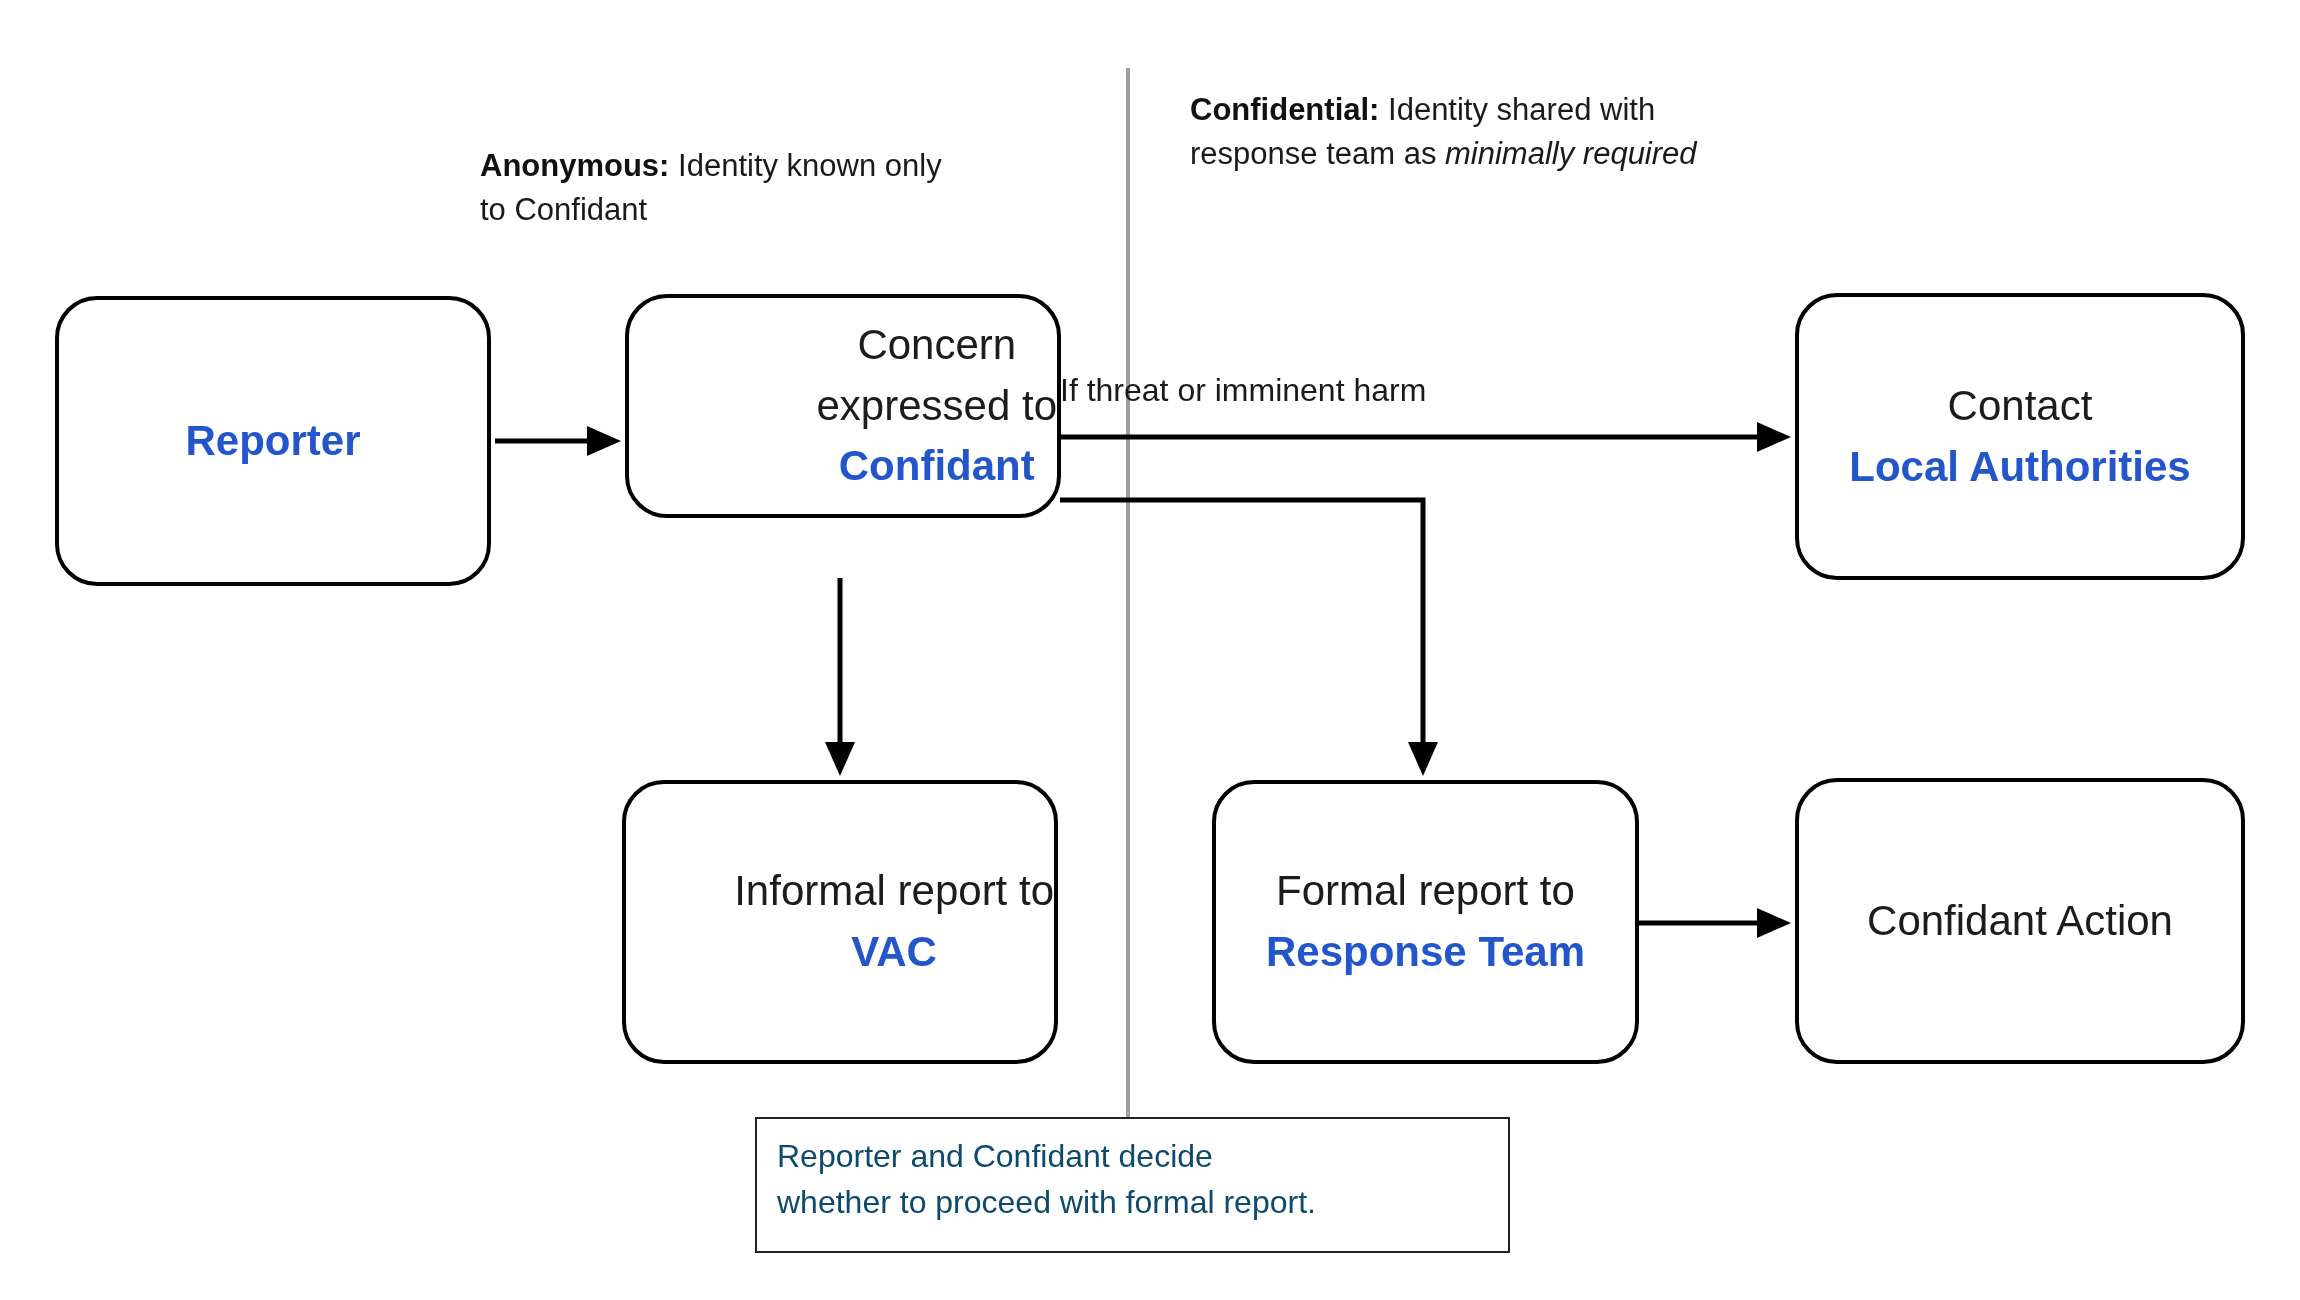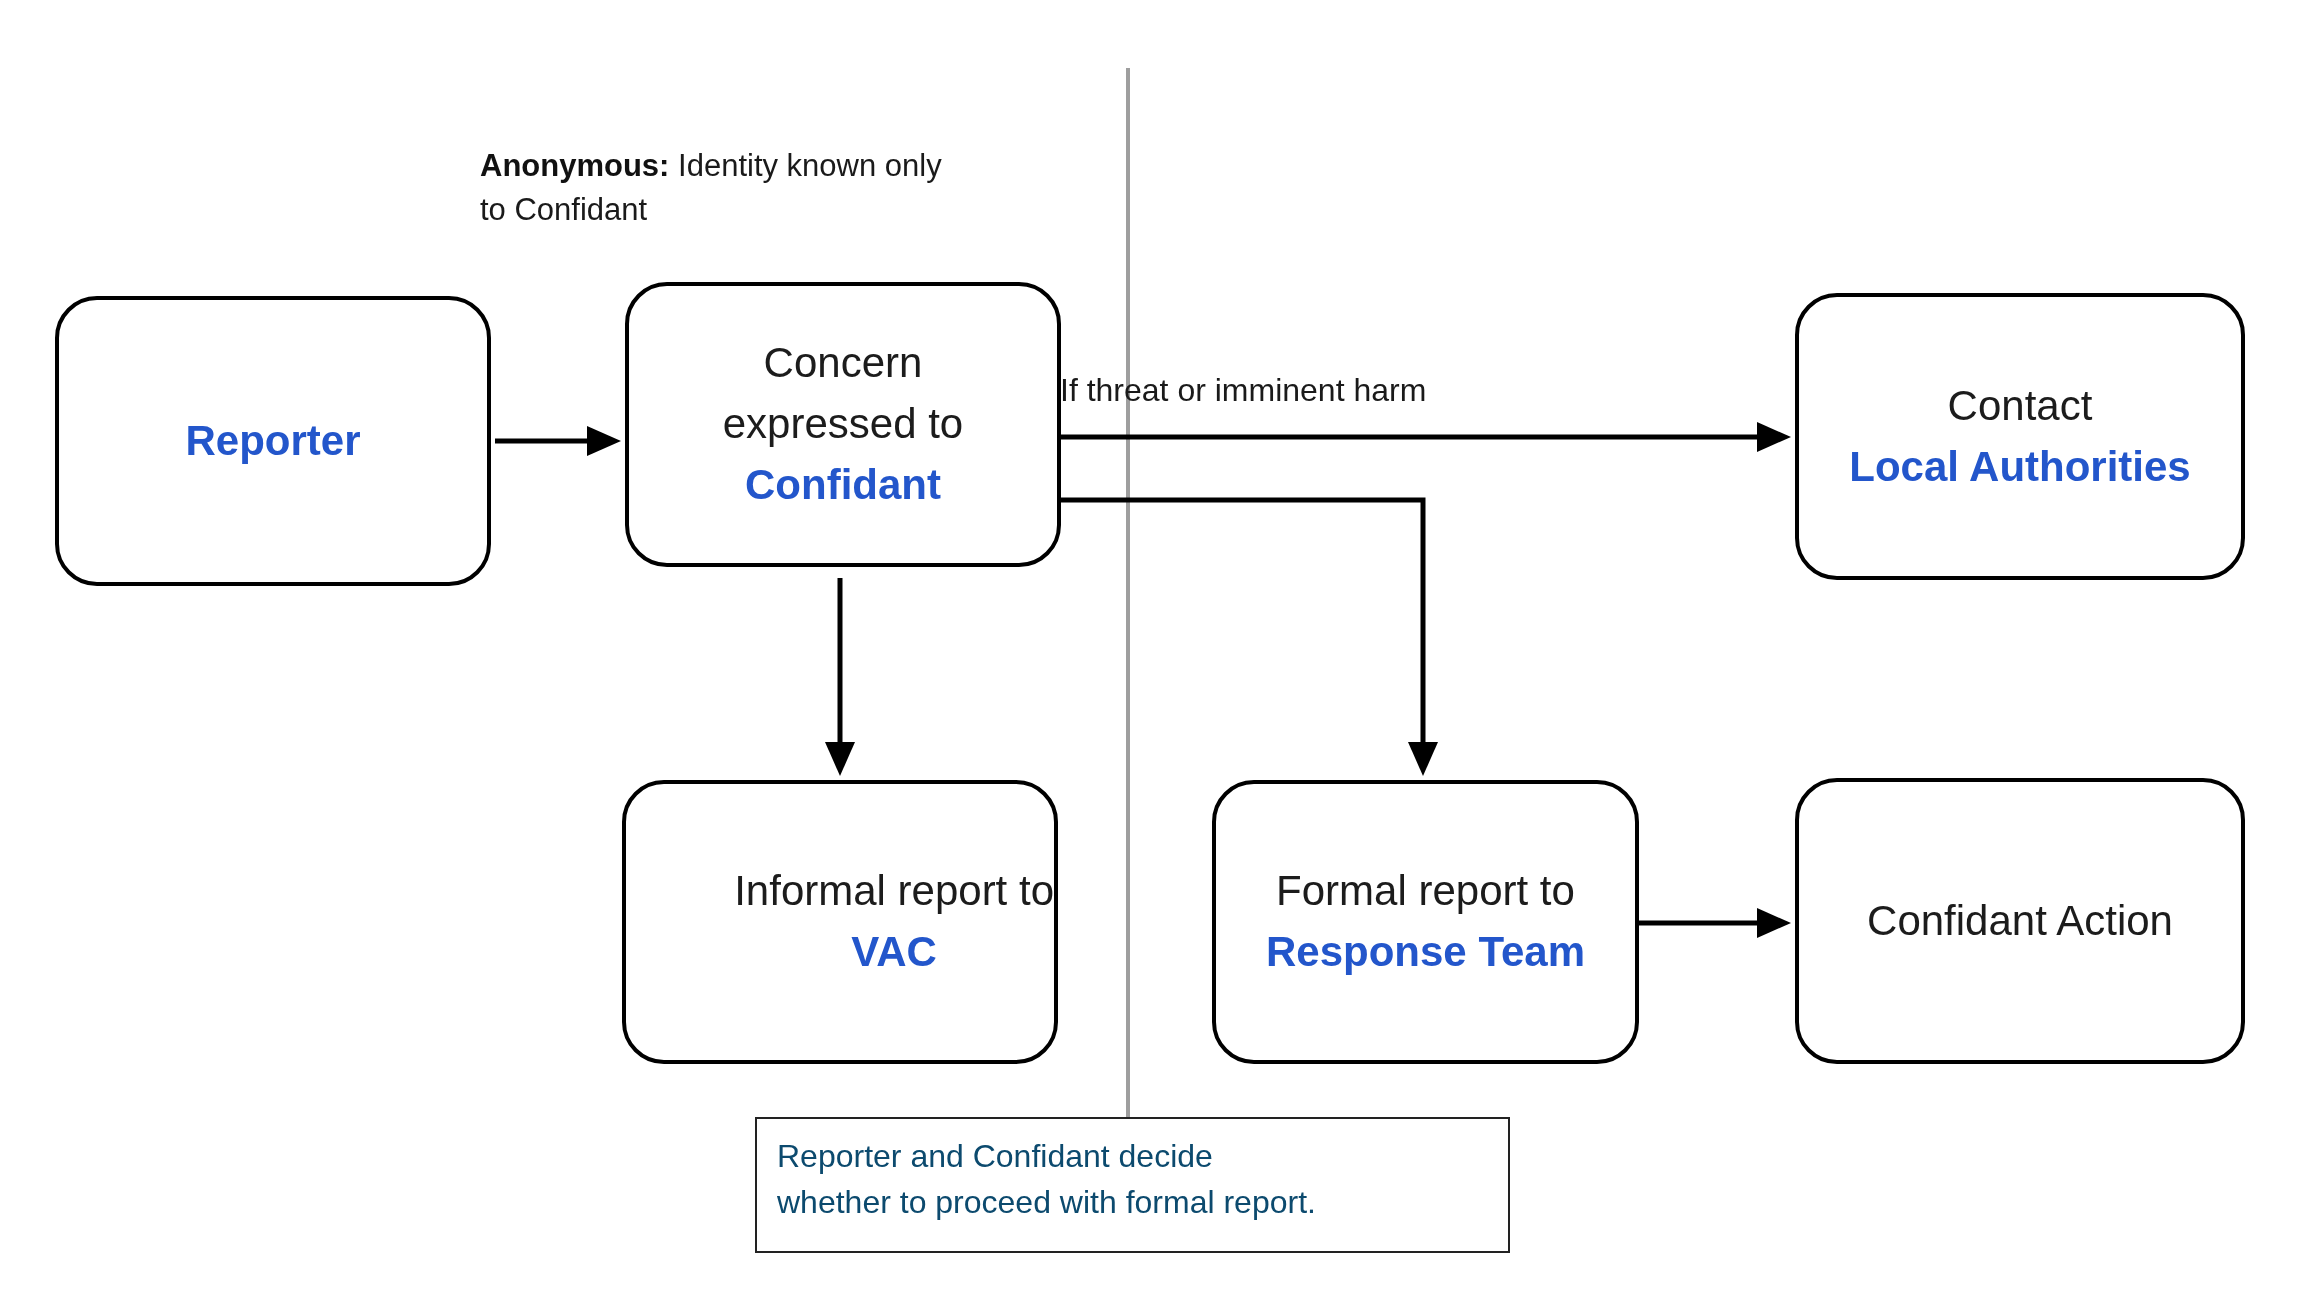--- a/index.html
+++ b/index.html
@@ -40,20 +40,24 @@
 </head>
 <body>
 
 <div class="canvas">
 
   <div class="hdr" style="left:480px; top:104px; width:620px;margin-top:40px;">
     <b class="pl">Anonymous:</b><span class="pl"> Identity known only
 to Confidant</span>
   </div>
 
+  <div class="hdr" style="left:1190px; top:88px; width:640px;">
+    <b class="pl">Confidential:</b><span class="pl"> Identity shared with
+response team as </span><i class="pl">minimally required</i>
+  </div>
 
   <div class="divider"></div>
 
   <svg class="arrows" viewBox="0 0 2300 1300" xmlns="http://www.w3.org/2000/svg">
     <defs>
       <marker id="ah" markerUnits="userSpaceOnUse" markerWidth="34" markerHeight="30" viewBox="0 0 34 30" refX="2" refY="15" orient="auto">
         <path d="M0 0 L34 15 L0 30 Z" fill="#000"></path>
       </marker>
     </defs>
     <path class="edge" d="M495 441 L589 441" marker-end="url(#ah)"></path>
@@ -64,21 +68,21 @@
   </svg>
 
   <div class="edge-label">If threat or imminent harm</div>
 
   <div class="node" style="left:55px; top:296px; width:436px; height:290px;">
     <div>
       <span class="accent">Reporter</span>
     </div>
   </div>
 
-  <div class="node" style="left:625px; top:282px; width:436px; height:285px;">
+  <div class="node" style="left:625px; top:294px; width:436px; height:224px;justify-content:flex-end;">
     <div>
       <span class="plain pl">Concern
 expressed to</span>
       <span class="accent">Confidant</span>
     </div>
   </div>
 
   <div class="node" style="left:1795px; top:293px; width:450px; height:287px;">
     <div>
       <span class="plain">Contact</span>

